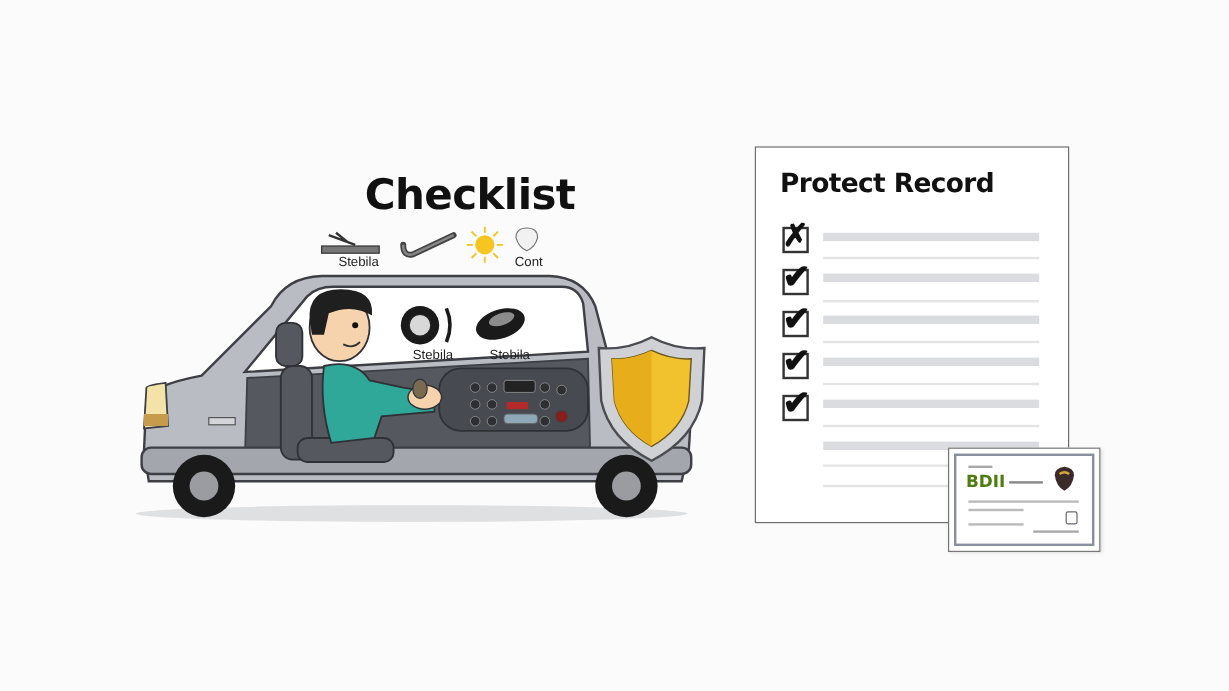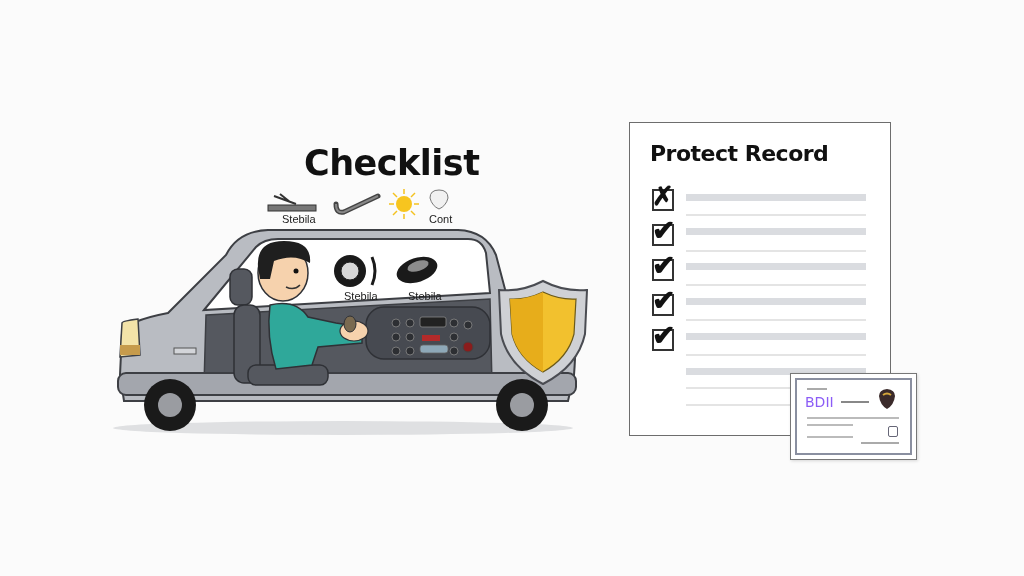--- a/index.html
+++ b/index.html
@@ -9,21 +9,21 @@
   .title { font-family: "DejaVu Sans", sans-serif; font-weight: bold; color: #111; }
   .checklist-title { left: 304px; top: 143px; font-size: 35px; letter-spacing: -0.5px; }
   .small-label { font-size: 11px; color: #222; font-family: "Liberation Sans Narrow","Liberation Sans", sans-serif; }
   .record { left: 629px; top: 122px; width: 262px; height: 314px; background: #fff; border: 1.5px solid #6d6d6d; }
   .record-title { position: absolute; left: 20px; top: 18px; font-size: 22px; letter-spacing: -0.5px; }
   .row-box { position: absolute; left: 22px; width: 22px; height: 22px; border: 2px solid #333; }
   .row-bar { position: absolute; left: 56px; width: 180px; height: 7px; background: #dadce0; }
   .row-line { position: absolute; left: 56px; width: 180px; height: 1.5px; background: #e4e4e4; }
   .cert { left: 790px; top: 373px; width: 127px; height: 87px; background: #fff; border: 1px solid #777; box-shadow: 1px 1px 3px rgba(0,0,0,0.15); }
   .cert-inner { position: absolute; left: 4px; top: 4px; right: 4px; bottom: 4px; border: 2px double #8a8fa0; }
-  .cert-title { position: absolute; left: 14px; top: 20px; font-size: 14px; font-weight: normal; color: #8b5cf6; font-family: "DejaVu Sans", sans-serif; }
+  .cert-title { position: absolute; left: 14px; top: 20px; font-size: 14px; font-weight: bold; color: #4d7c0f; font-family: "DejaVu Sans", sans-serif; }
 </style>
 </head>
 <body>
 
 <div class="abs title checklist-title">Checklist</div>
 
 <div class="abs" style="left:262px;top:186px;width:200px;height:40px;">
   <svg class="abs" style="left:4px;top:6px" width="52" height="22" viewBox="0 0 52 22">
     <rect x="2" y="13" width="48" height="6" fill="#777" stroke="#333" stroke-width="1"></rect>
     <path d="M8 4 L30 12 M14 2 L24 10" stroke="#333" stroke-width="2" fill="none"></path>

